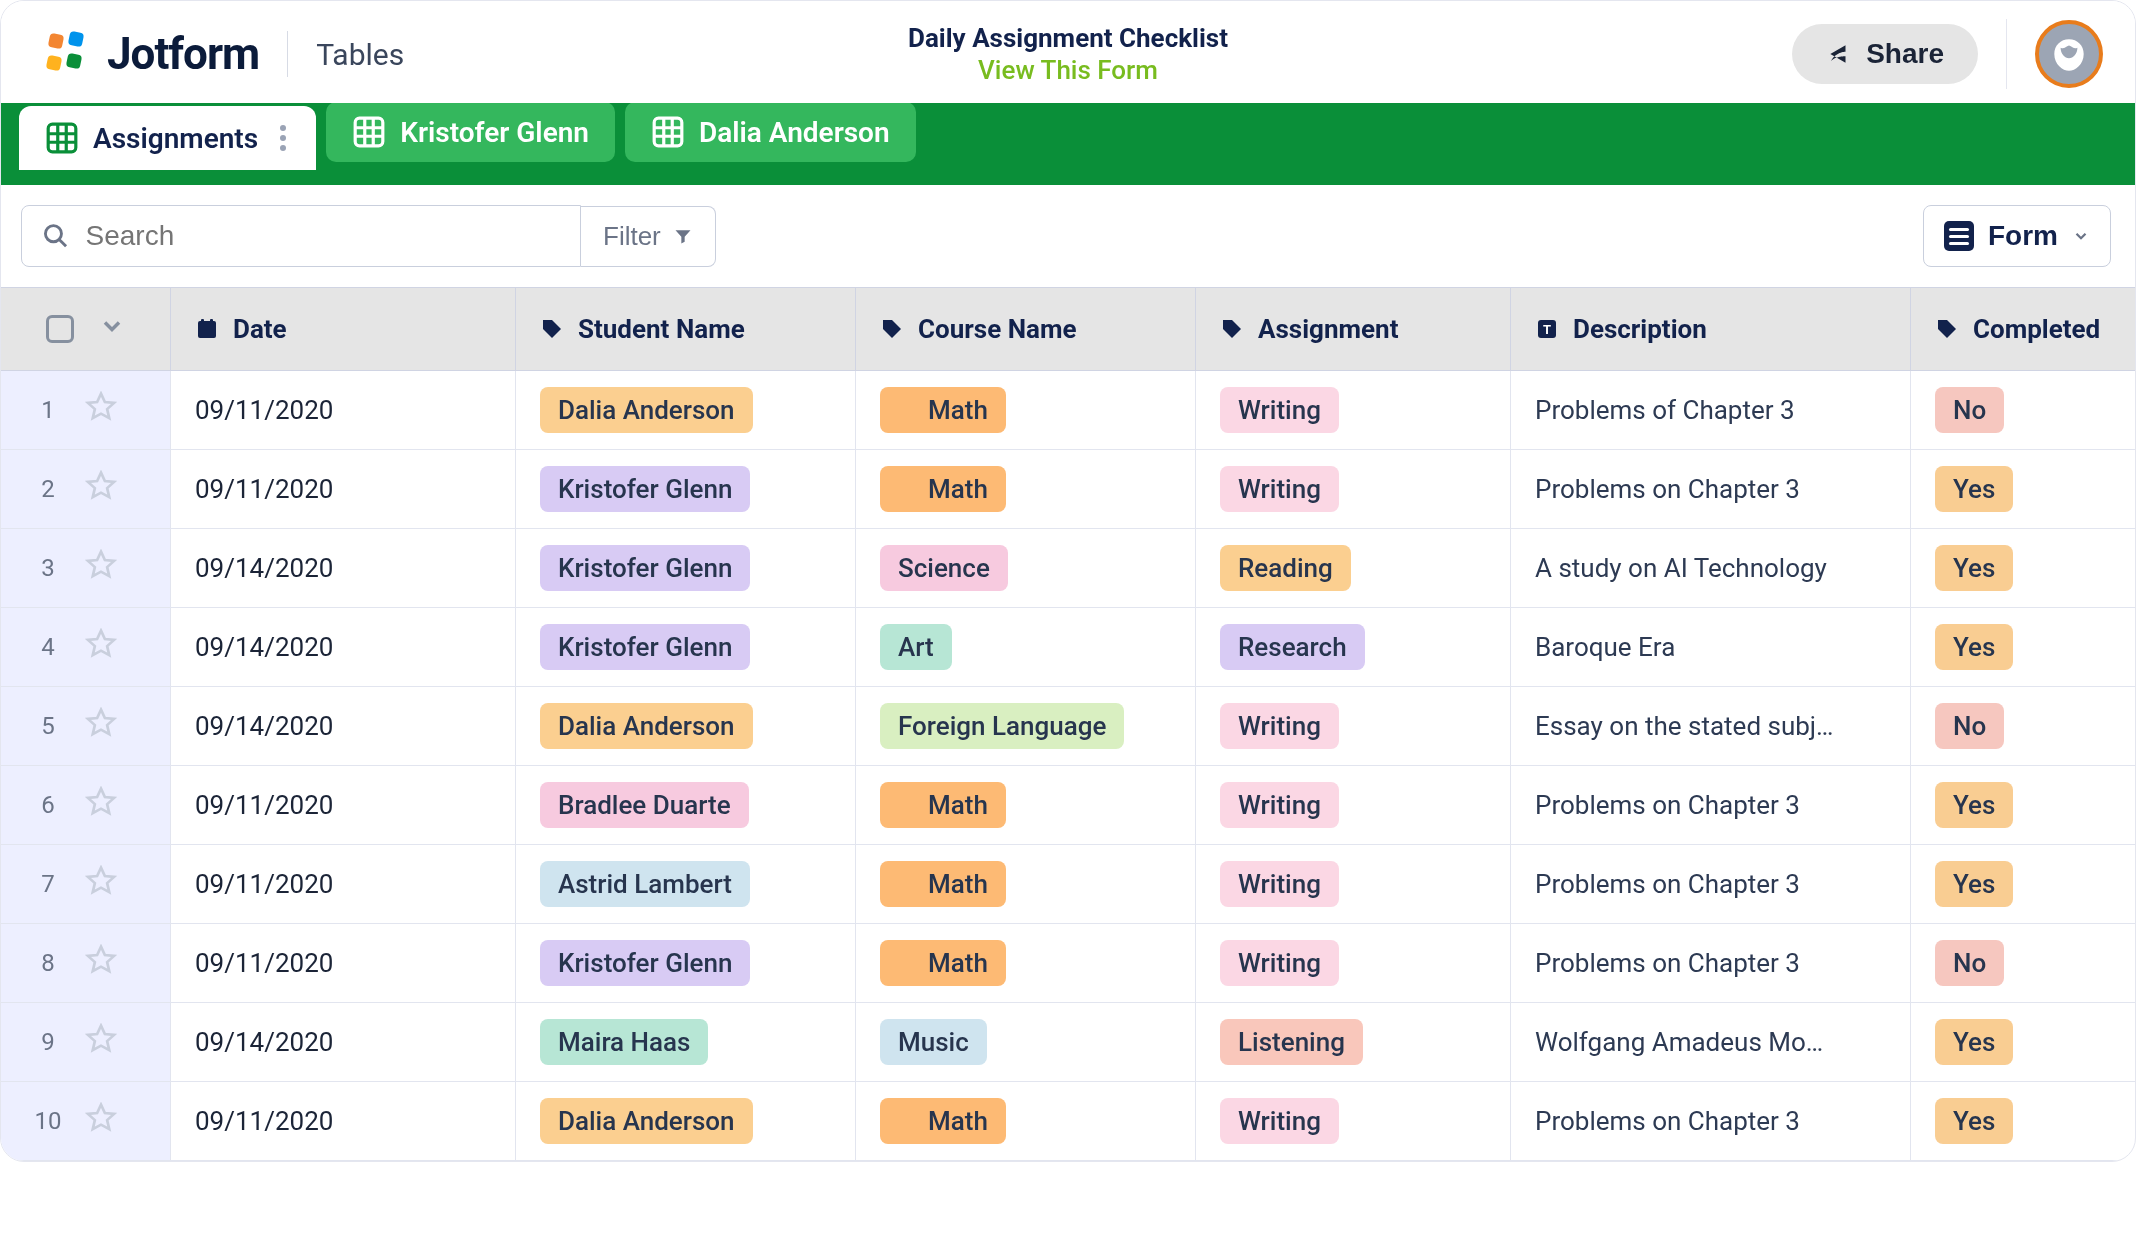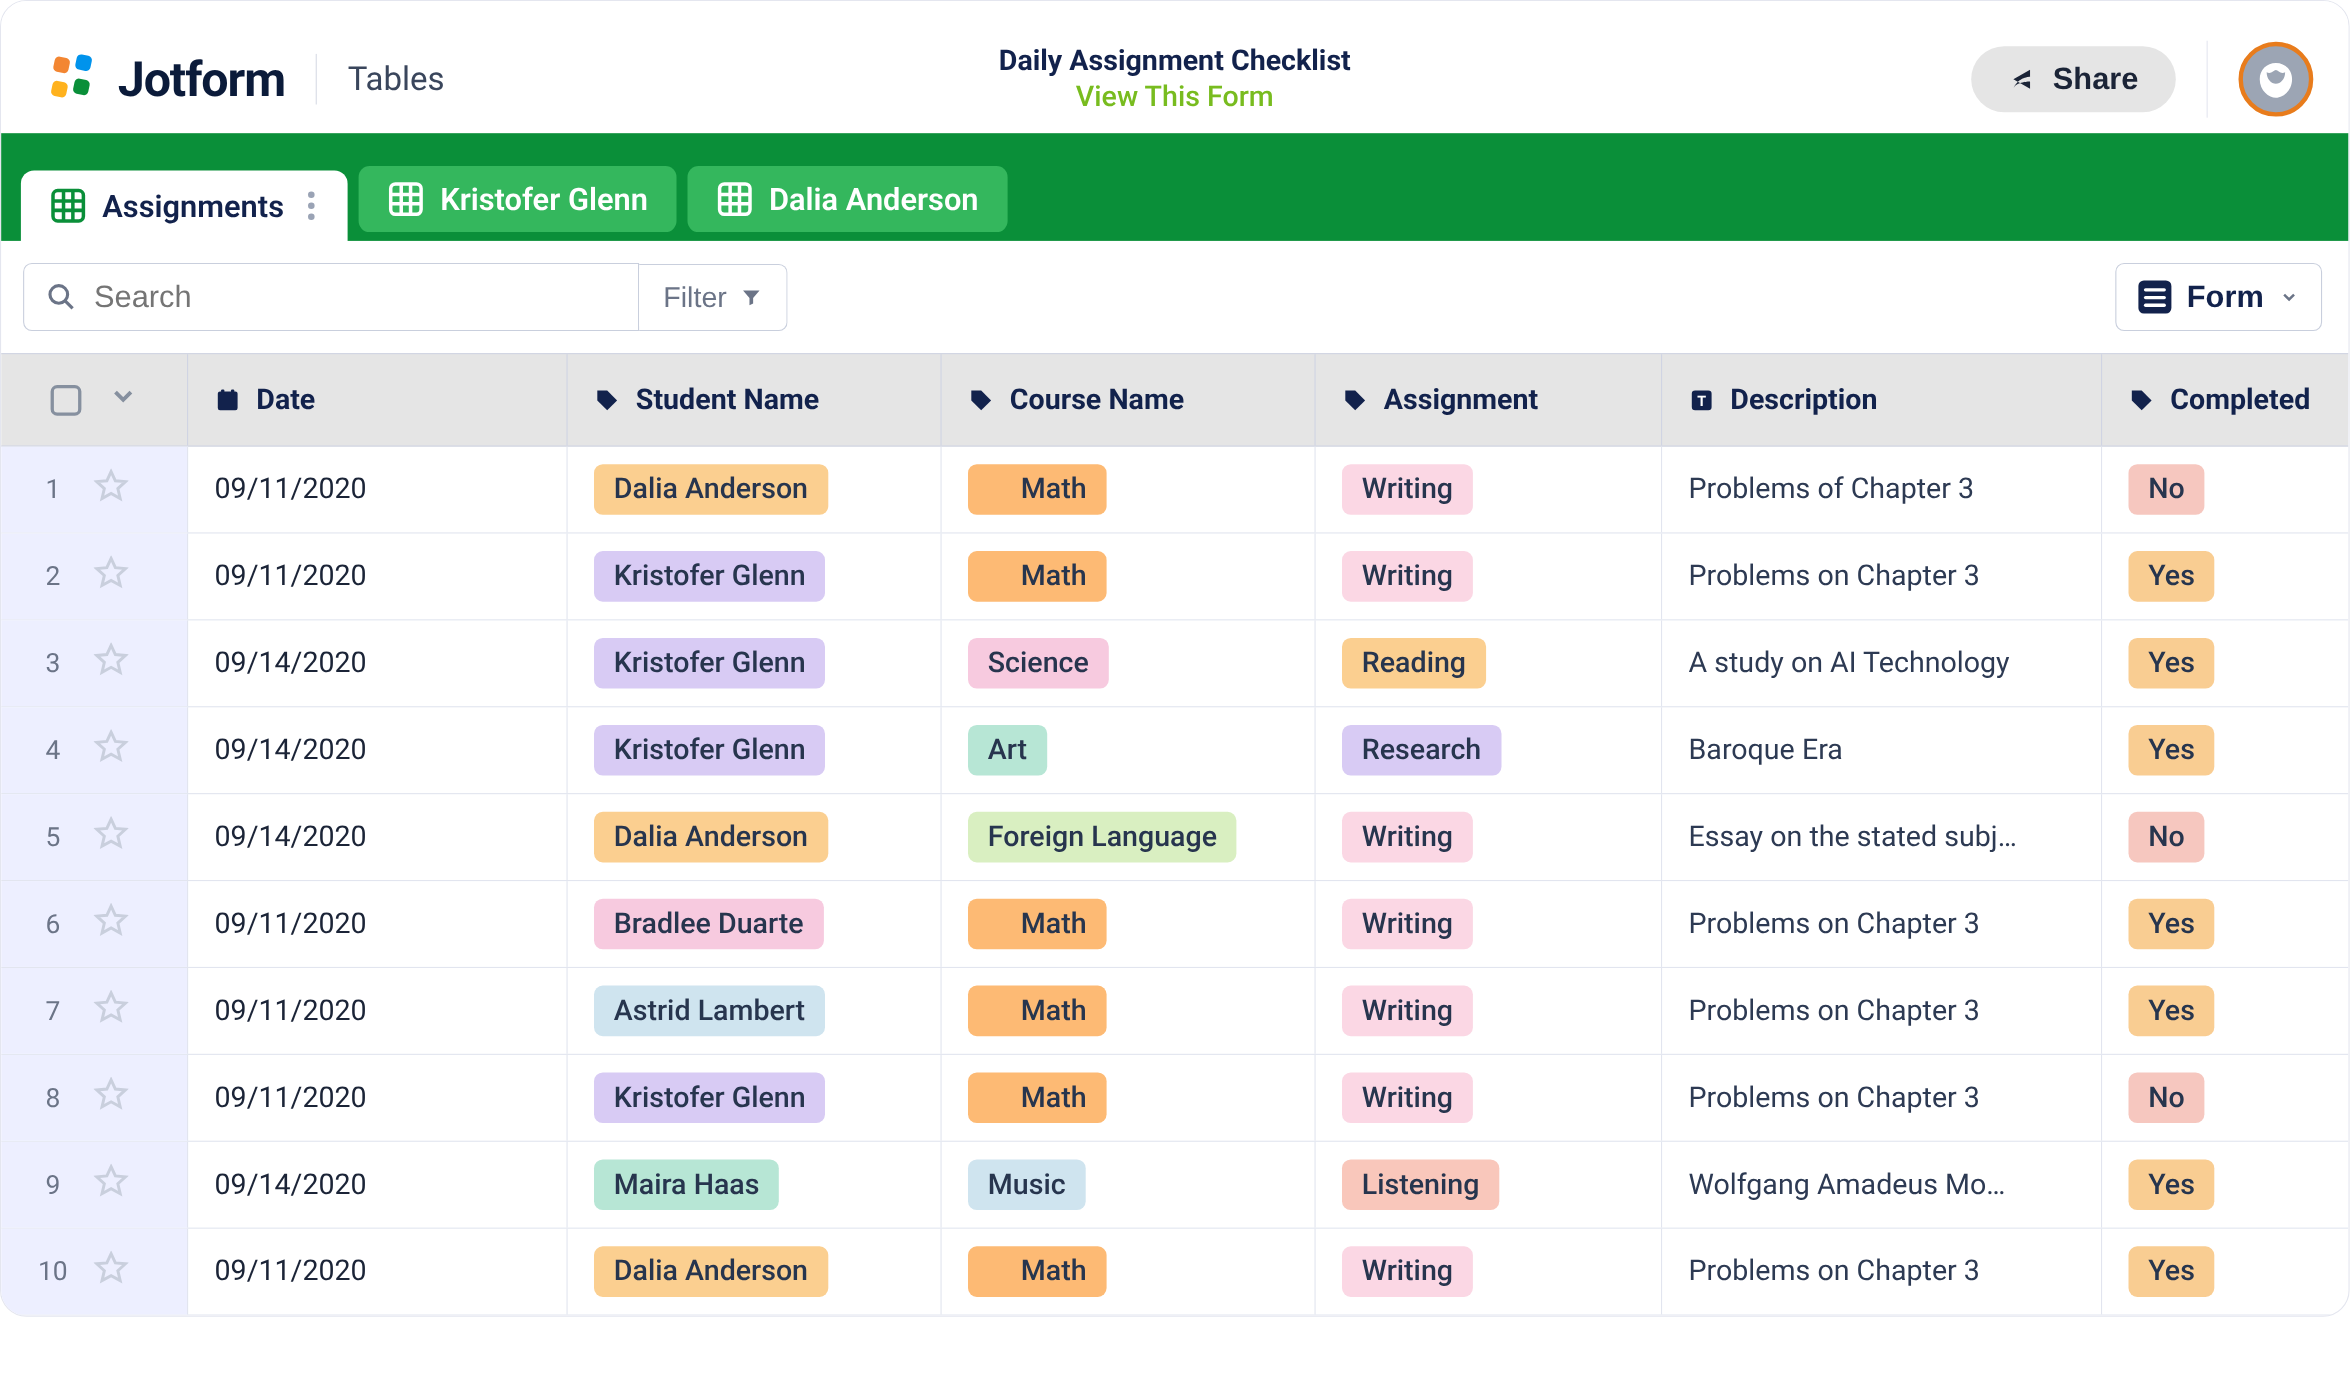--- a/index.html
+++ b/index.html
@@ -10,21 +10,21 @@
     width: 2136px;
     border-radius: 24px;
     overflow: hidden;
     border: 1px solid #e4e6ef;
   }
 
   
   .topbar {
     display: flex;
     align-items: center;
-    padding: 36px 32px 14px 42px;
+    padding: 18px 32px 14px 42px;
     background: #fff;
     position: relative;
     justify-content: space-between;
   }
   .logo-block { display: flex; align-items: center; gap: 16px; }
   .logo-mark {
     width: 48px; height: 48px; display: flex; align-items: center; justify-content: center;
   }
   .logo-text {
     font-size: 44px; font-weight: 700; color: #0b1b3a; letter-spacing: -1px;
@@ -59,22 +59,22 @@
   .avatar {
     width: 68px; height: 68px; border-radius: 50%;
     border: 4px solid #e87c1c; background: #9ca5b4;
     display: flex; align-items: center; justify-content: center;
   }
 
   
   .tabstrip {
     background: #0a8f39;
     display: flex; align-items: flex-end; gap: 10px;
-    padding: 10px 18px 0 18px;
-    height: 98px;
+    padding: 10px 18px 15px 18px;
+    height: 82px;
   }
   .tab {
     display: flex; align-items: center; gap: 14px;
     border-radius: 12px 12px 0 0;
     padding: 15px 26px;
     font-size: 28px; font-weight: 600;
     cursor: pointer;
   }
   .tab.active {
     background: #fff; color: #12224c;

